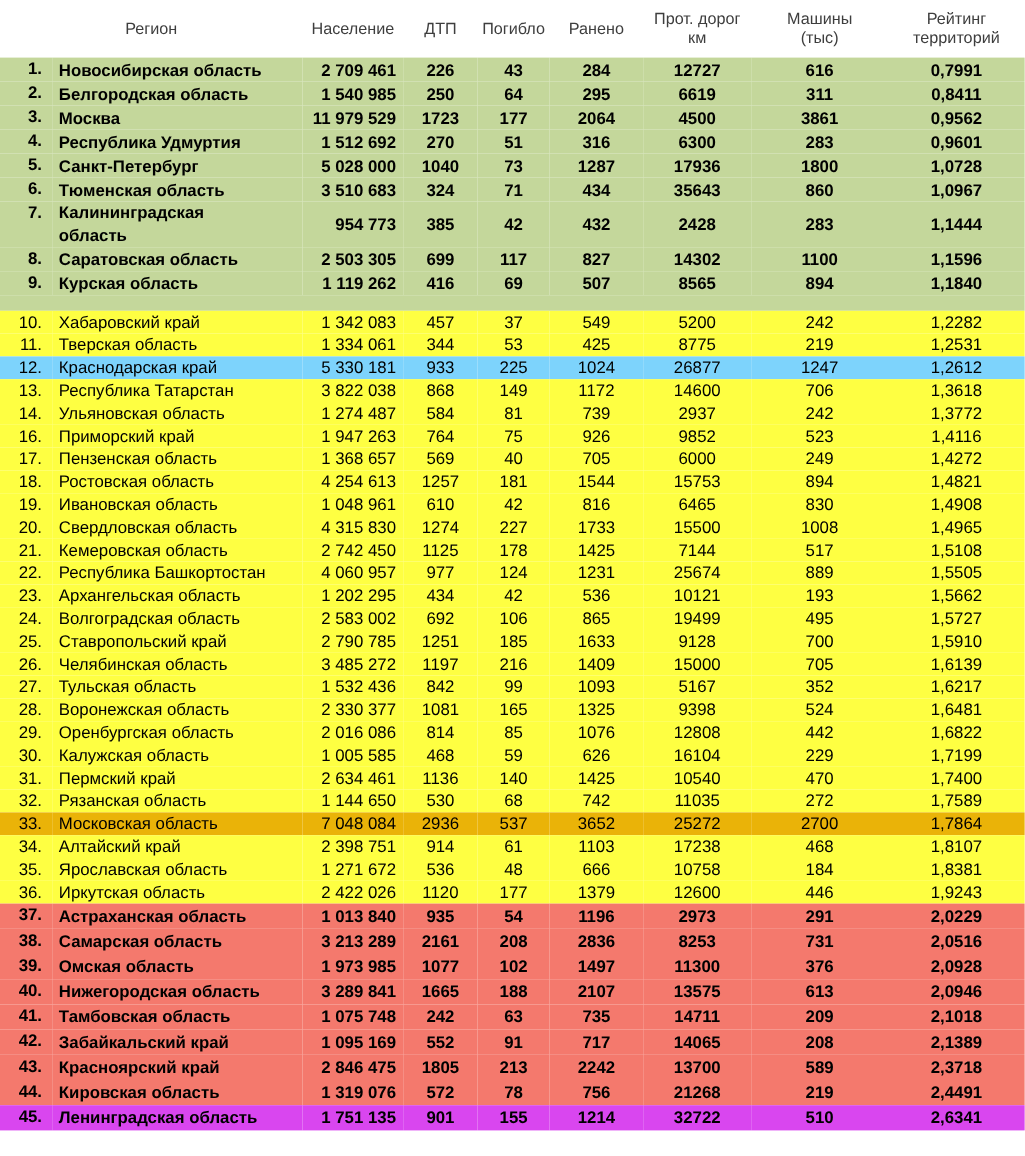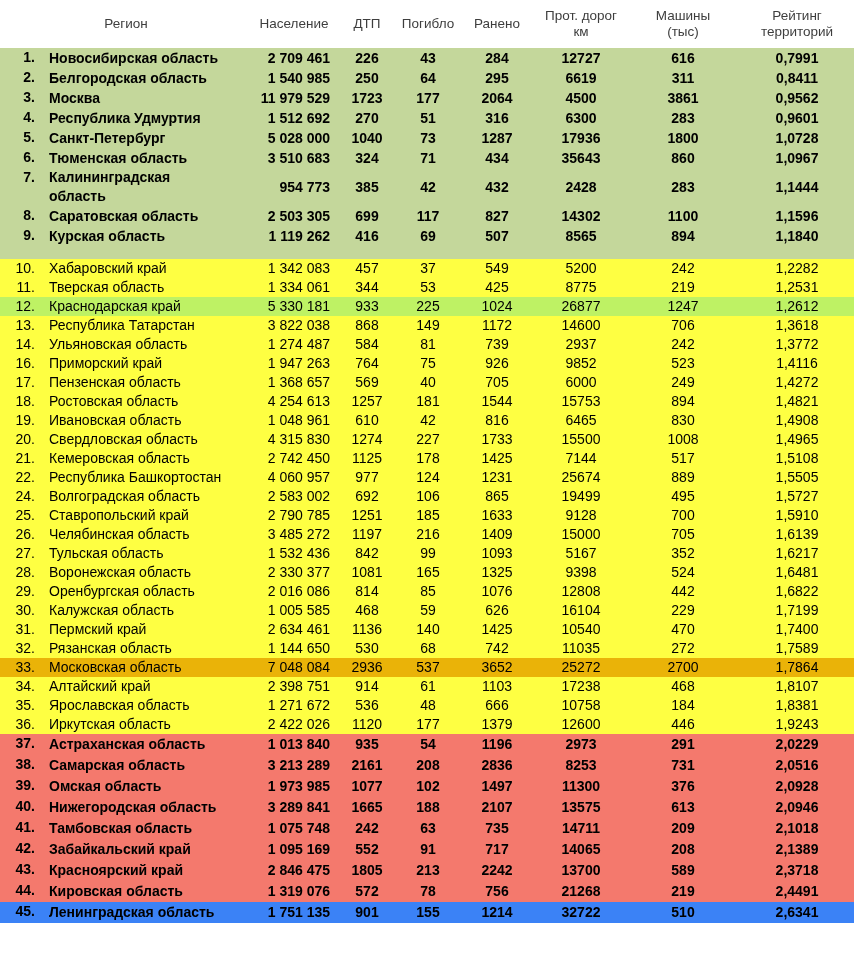--- a/index.html
+++ b/index.html
@@ -205,21 +205,21 @@
     <td class="rank">11.</td>
     <td class="region">Тверская область</td>
     <td class="pop">1 334 061</td>
     <td class="num">344</td>
     <td class="num">53</td>
     <td class="num">425</td>
     <td class="num">8775</td>
     <td class="num">219</td>
     <td class="num">1,2531</td>
   </tr>
-      <tr class="band-yellow" style="background-color: #bef264; margin-left: 10px;">
+      <tr class="band-yellow" style="background-color: #7dd3fc; margin-left: 10px;">
     <td class="rank">12.</td>
     <td class="region">Краснодарская край</td>
     <td class="pop">5 330 181</td>
     <td class="num">933</td>
     <td class="num">225</td>
     <td class="num">1024</td>
     <td class="num">26877</td>
     <td class="num">1247</td>
     <td class="num">1,2612</td>
   </tr>
@@ -316,20 +316,31 @@
     <td class="region">Республика Башкортостан</td>
     <td class="pop">4 060 957</td>
     <td class="num">977</td>
     <td class="num">124</td>
     <td class="num">1231</td>
     <td class="num">25674</td>
     <td class="num">889</td>
     <td class="num">1,5505</td>
   </tr>
       <tr class="band-yellow" style="background-color: rgb(254, 255, 66);">
+    <td class="rank">23.</td>
+    <td class="region">Архангельская область</td>
+    <td class="pop">1 202 295</td>
+    <td class="num">434</td>
+    <td class="num">42</td>
+    <td class="num">536</td>
+    <td class="num">10121</td>
+    <td class="num">193</td>
+    <td class="num">1,5662</td>
+  </tr>
+      <tr class="band-yellow" style="background-color: rgb(254, 255, 66);">
     <td class="rank">24.</td>
     <td class="region">Волгоградская область</td>
     <td class="pop">2 583 002</td>
     <td class="num">692</td>
     <td class="num">106</td>
     <td class="num">865</td>
     <td class="num">19499</td>
     <td class="num">495</td>
     <td class="num">1,5727</td>
   </tr>
@@ -546,21 +557,21 @@
     <td class="rank">44.</td>
     <td class="region">Кировская область</td>
     <td class="pop">1 319 076</td>
     <td class="num">572</td>
     <td class="num">78</td>
     <td class="num">756</td>
     <td class="num">21268</td>
     <td class="num">219</td>
     <td class="num">2,4491</td>
   </tr>
-      <tr class="band-red" style="background-color: #3b82f6;">
+      <tr class="band-red" style="background-color: #d946ef;">
     <td class="rank">45.</td>
     <td class="region">Ленинградская область</td>
     <td class="pop">1 751 135</td>
     <td class="num">901</td>
     <td class="num">155</td>
     <td class="num">1214</td>
     <td class="num">32722</td>
     <td class="num">510</td>
     <td class="num">2,6341</td>
   </tr>

